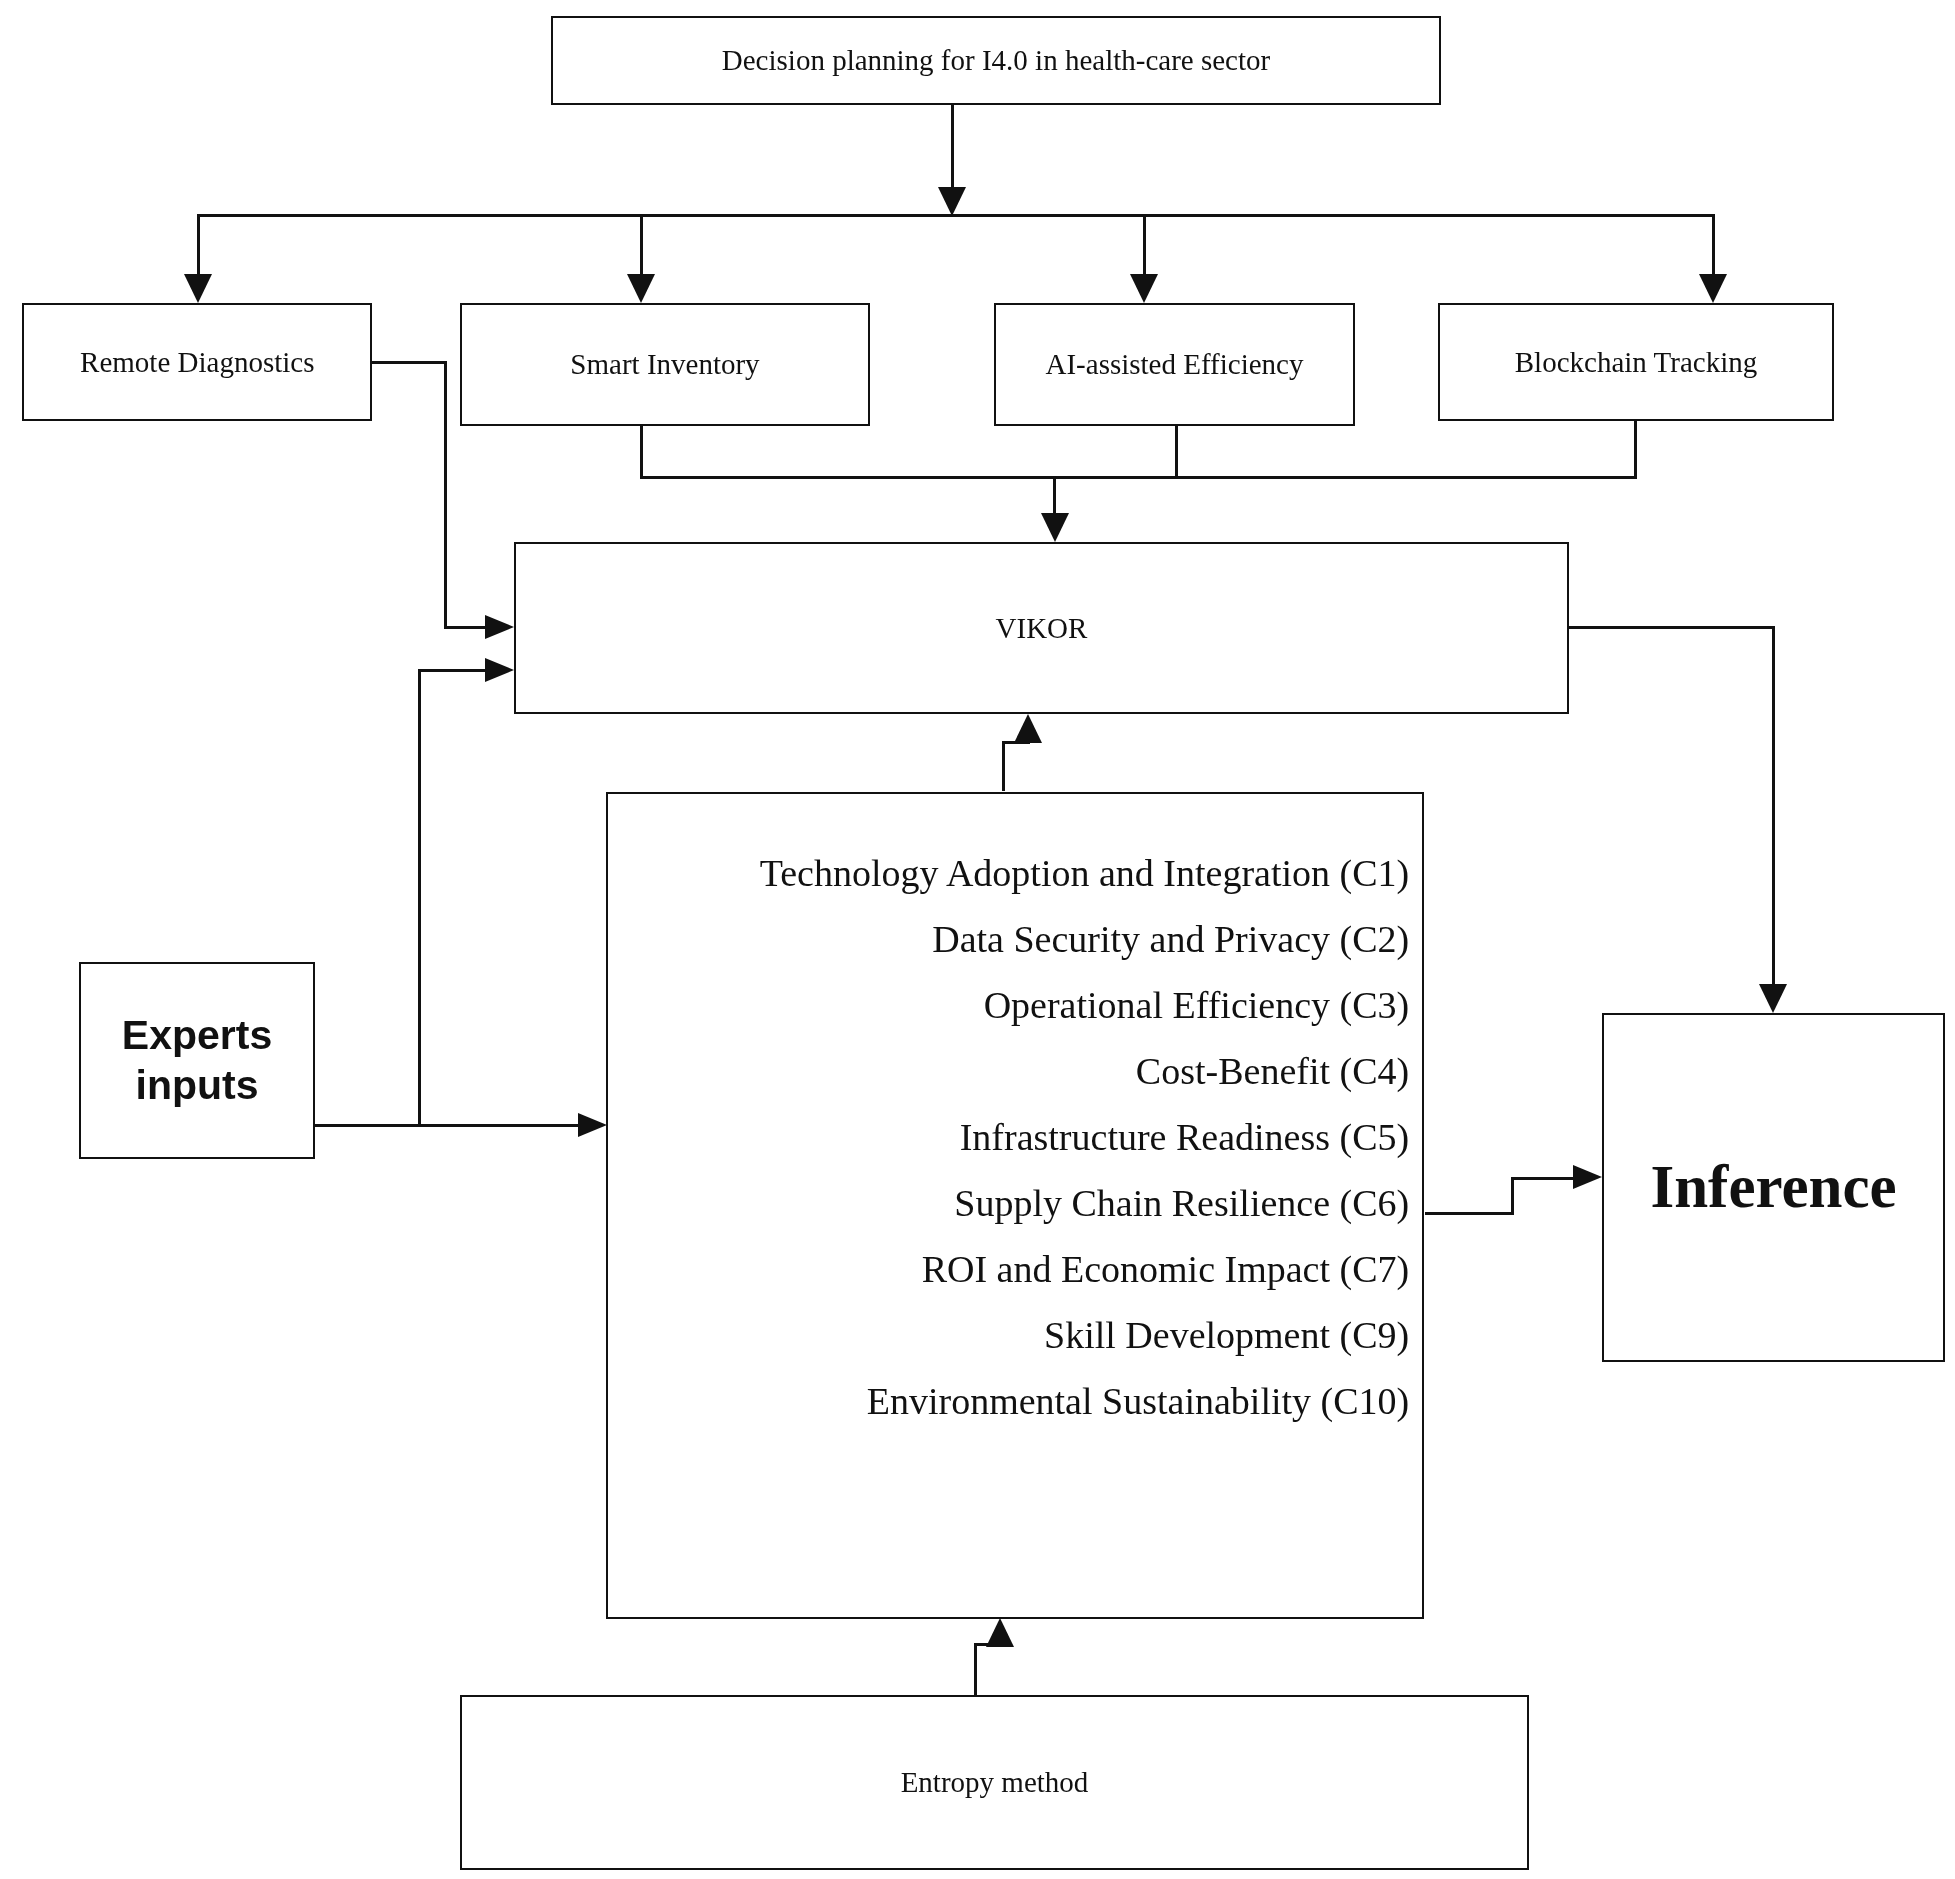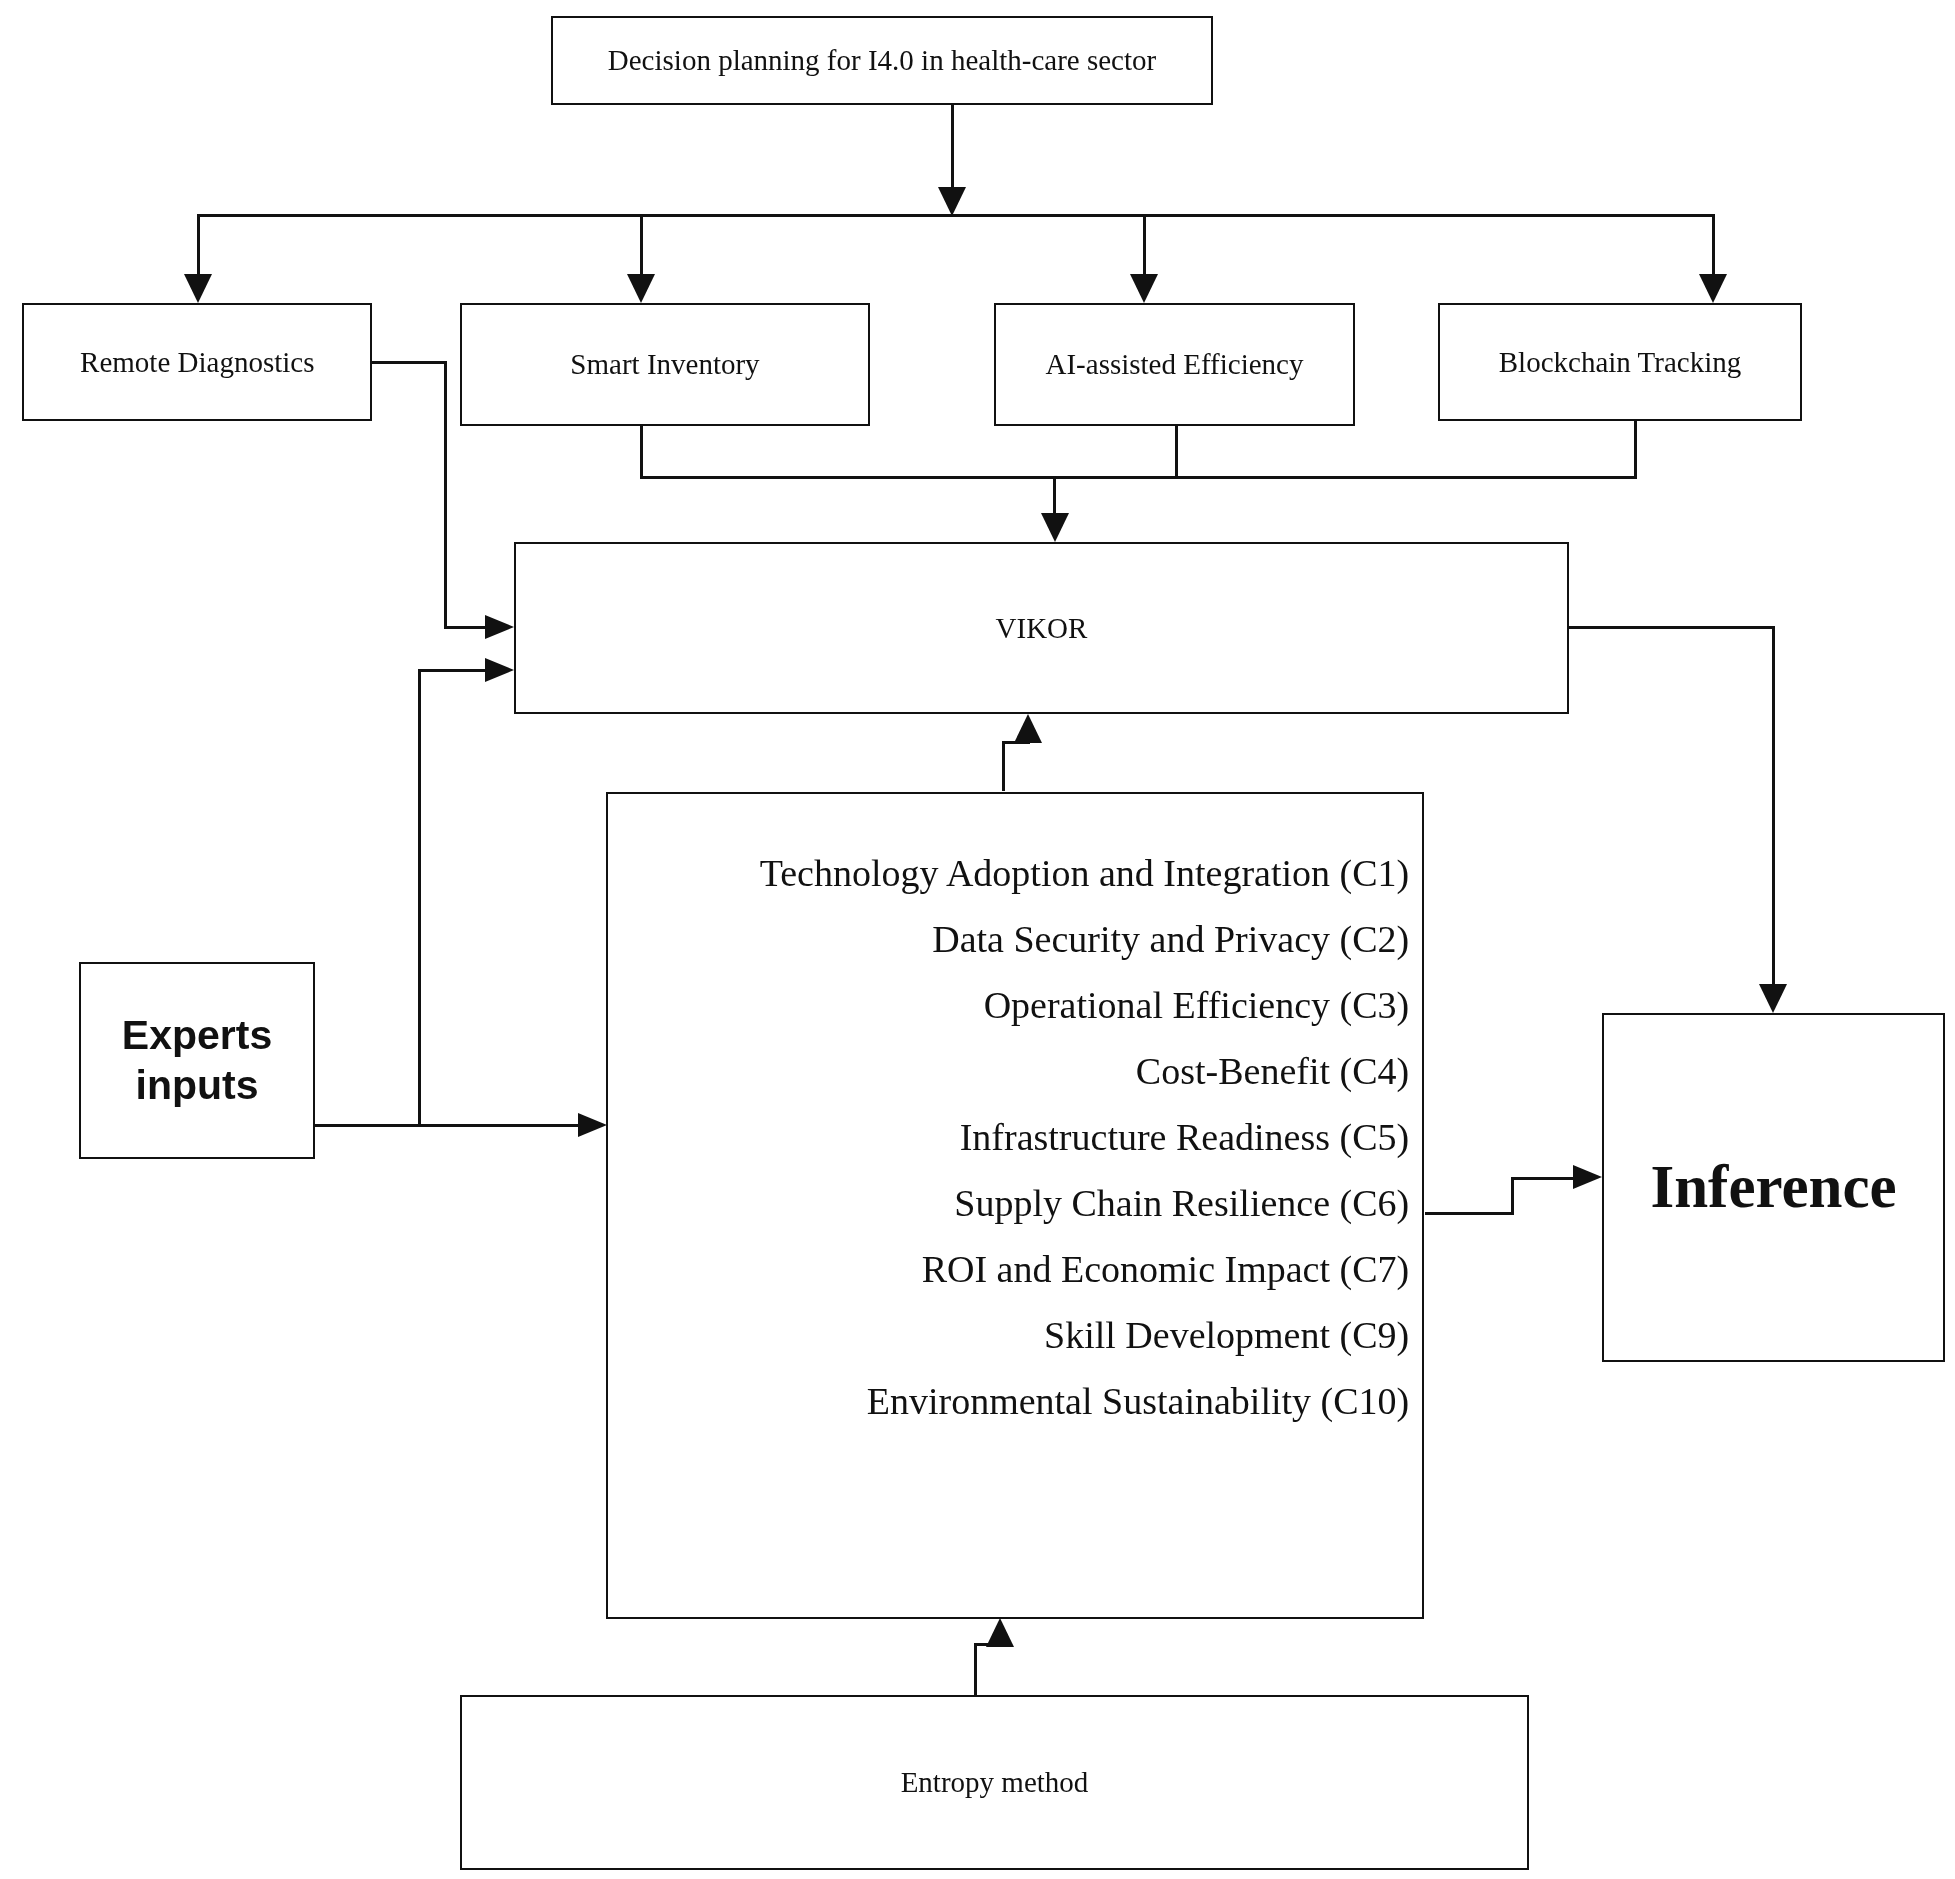--- a/index.html
+++ b/index.html
@@ -73,37 +73,37 @@
     border-left: 14px solid transparent;
     border-right: 14px solid transparent;
     border-bottom: 29px solid #111111;
   }
 </style>
 </head>
 <body>
 
 <div id="canvas">
 
-  <div class="node" style="left:551px; top:16px; width:662px; height:89px;">
+  <div class="node" style="left:551px; top:16px; width:890px; height:89px;">
     <span>Decision planning for I4.0 in health-care sector</span>
   </div>
 
   <div class="node" style="left:22.3px; top:303px; width:350px; height:118px;">
     <span>Remote Diagnostics</span>
   </div>
 
   <div class="node" style="left:460px; top:303px; width:410px; height:123px;">
     <span>Smart Inventory</span>
   </div>
 
   <div class="node" style="left:994px; top:303px; width:361px; height:123px;">
     <span>AI-assisted Efficiency</span>
   </div>
 
-  <div class="node" style="left:1438px; top:303px; width:364px; height:118px;text-align:right;">
+  <div class="node" style="left:1438px; top:303px; width:396px; height:118px;text-align:right;">
     <span>Blockchain Tracking</span>
   </div>
 
   <div class="node" style="left:514px; top:542px; width:1055px; height:172px;">
     <span class="vikor-label">VIKOR</span>
   </div>
 
   <div class="node criteria-box" style="left:606px; top:792px; width:818px; height:827px;">
     <div class="crit-line">Technology Adoption and Integration (C1)</div>
     <div class="crit-line">Data Security and Privacy (C2)</div>

